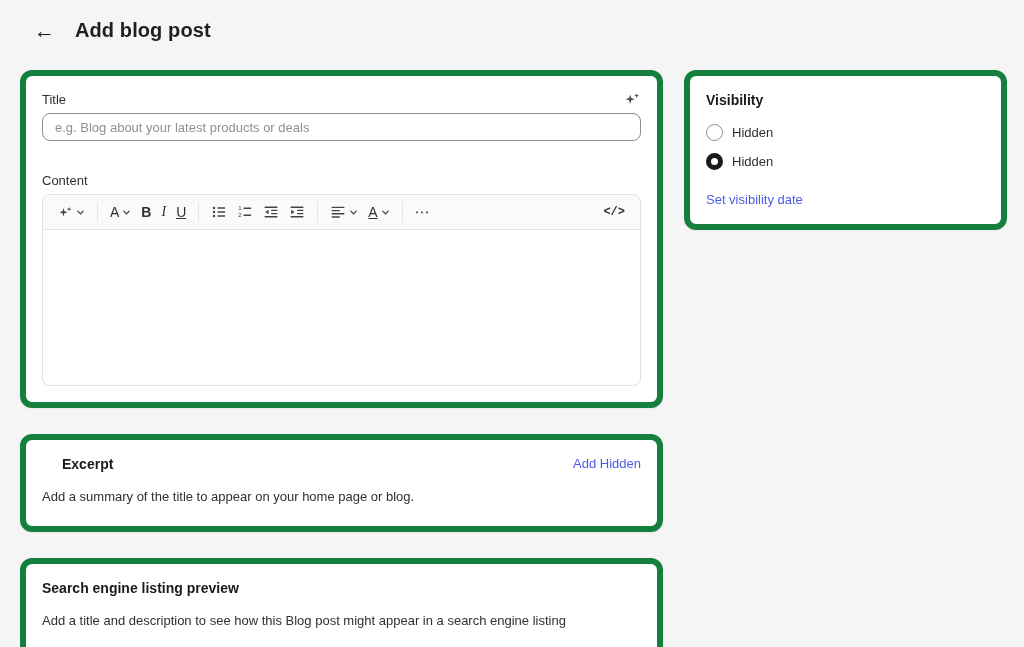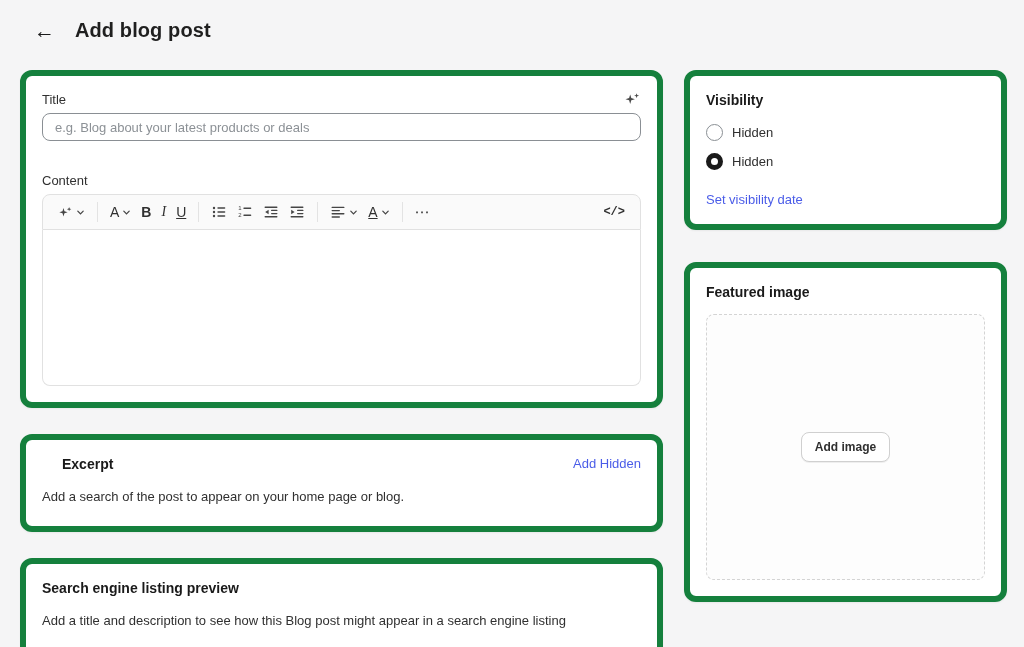--- a/index.html
+++ b/index.html
@@ -268,21 +268,21 @@
       </div>
 
       <div class="editor-area"></div>
     </div>
 
     <div class="card">
       <div class="card-row">
         <h2 class="card-heading">Excerpt</h2>
         <a class="link">Add Hidden</a>
       </div>
-      <div class="card-desc">Add a search of the post to appear on your home page or blog.</div>
+      <div class="card-desc">Add a summary of the title to appear on your home page or blog.</div>
     </div>
 
     <div class="card seo-card">
       <h2 class="card-heading">Search engine listing preview</h2>
       <div class="card-desc">Add a title and description to see how this Blog post might appear in a search engine listing</div>
     </div>
 
   </div>
 
   <div class="side-col">
@@ -297,21 +297,15 @@
         </div>
         <div class="radio-row">
           <span class="radio checked"></span>
           <span class="radio-label">Hidden</span>
         </div>
       </div>
 
       <a class="link visibility-link">Set visibility date</a>
     </div>
 
-    <div class="card">
-      <h2 class="card-heading">Featured image</h2>
-      <div class="dropzone">
-        <button class="add-image-btn">Add image</button>
-      </div>
-    </div>
 
   </div>
 </div>
 
 </body></html>

